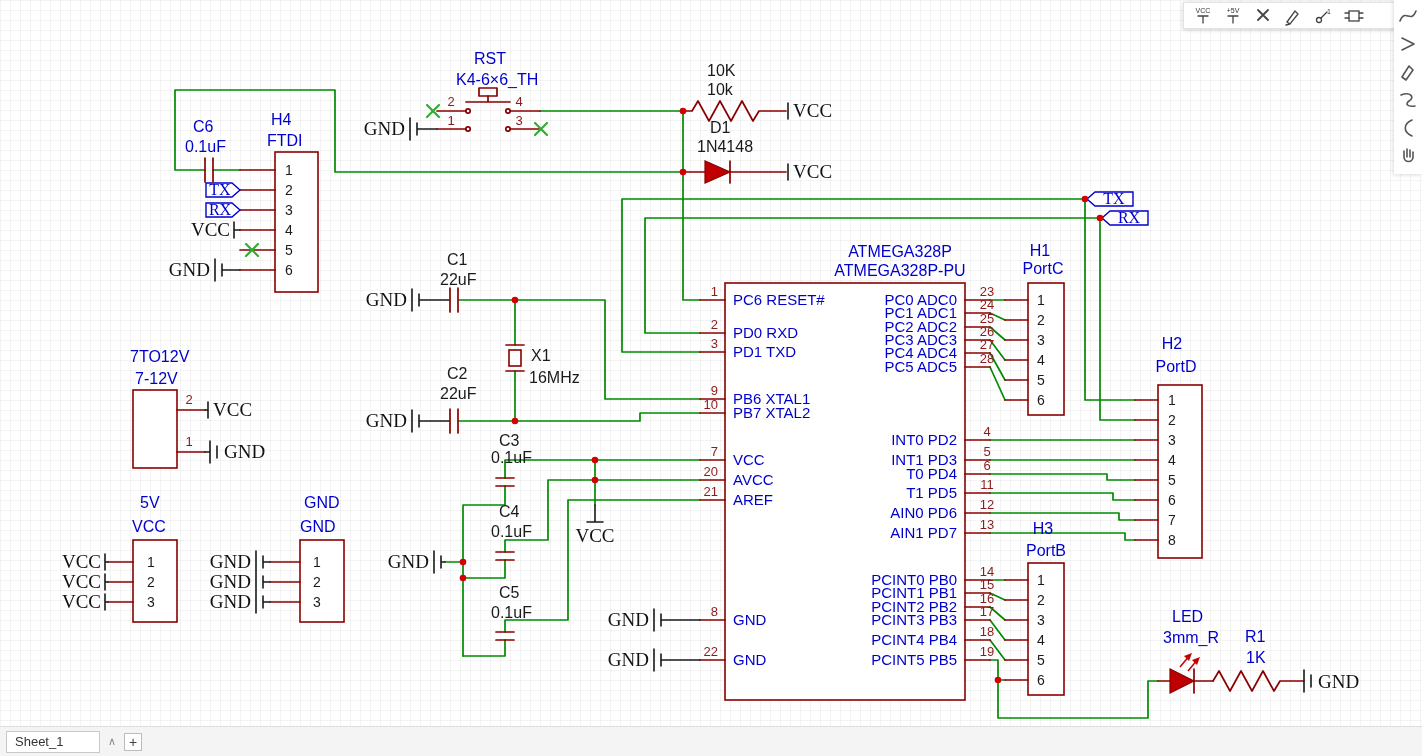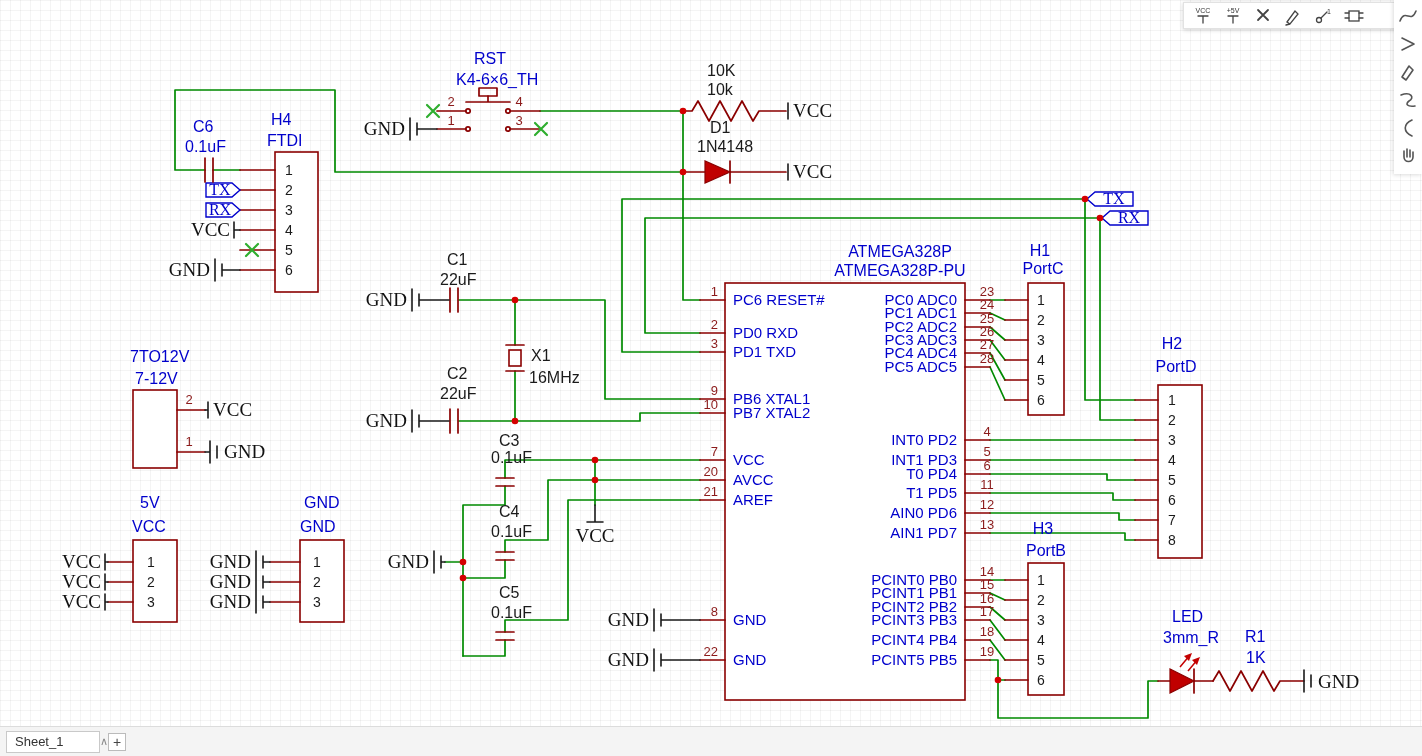--- a/index.html
+++ b/index.html
@@ -41,21 +41,21 @@
   .ip{stroke:#444;stroke-width:1.3;fill:none;stroke-linecap:round}
   
   .right-toolbar{position:absolute;right:0;top:0;width:28px;height:174px;background:#fff;
     box-shadow:-1px 1px 4px rgba(0,0,0,.14);display:flex;flex-direction:column;align-items:center;
     padding-top:5px;gap:6px;box-sizing:border-box}
   .rtool{width:24px;height:22px;border:none;background:transparent;padding:0;display:flex;
     align-items:center;justify-content:center;cursor:pointer}
   .rp{stroke:#555;stroke-width:1.6;fill:none;stroke-linecap:round;stroke-linejoin:round}
   
   .bottom-bar{position:absolute;left:0;bottom:0;width:1422px;height:30px;background:#f4f4f4;
-    border-top:1px solid #dcdcdc;display:flex;align-items:center;padding-left:6px;
+    border-top:1px solid #dcdcdc;display:flex;align-items:center;gap:8px;padding-left:6px;
     box-sizing:border-box}
   .sheet-tab{width:94px;height:22px;background:#fff;border:1px solid #c9c9c9;font-size:13px;
     color:#333;display:flex;align-items:center;padding-left:8px;box-sizing:border-box;cursor:pointer}
   .chev{color:#888;font-size:11px;background:none;border:none;padding:0;cursor:pointer}
   .add-btn{width:18px;height:18px;border:1px solid #bbb;background:#fff;color:#444;font-size:14px;
     line-height:1;display:flex;align-items:center;justify-content:center;padding:0;cursor:pointer}
 </style>
 </head>
 <body>
 

